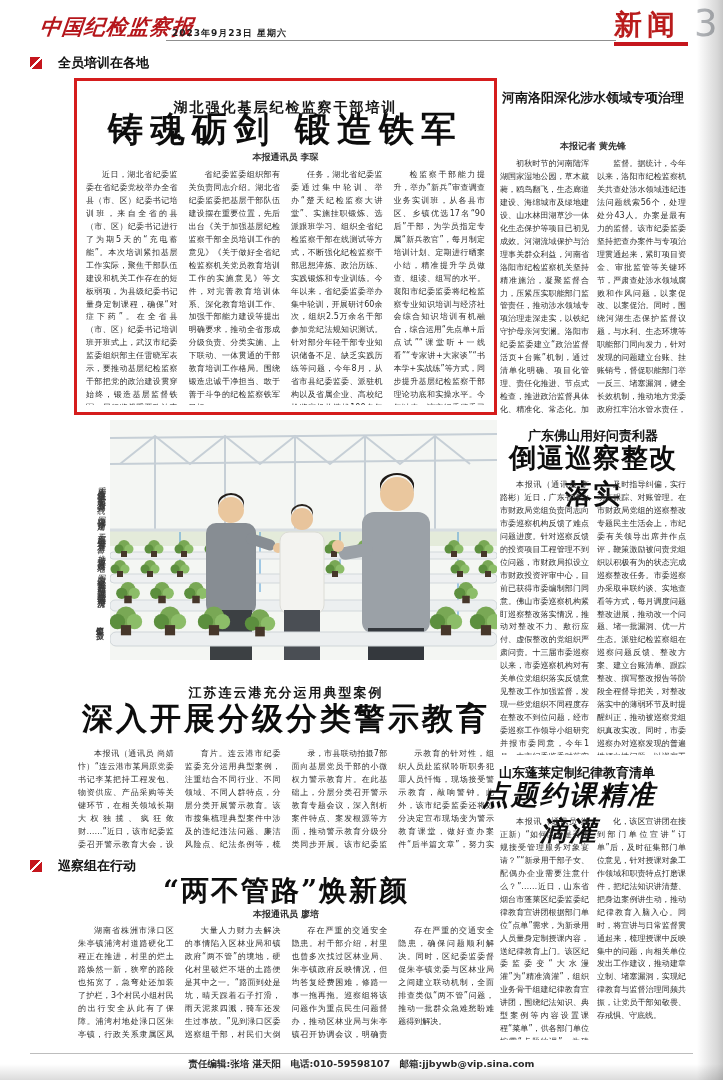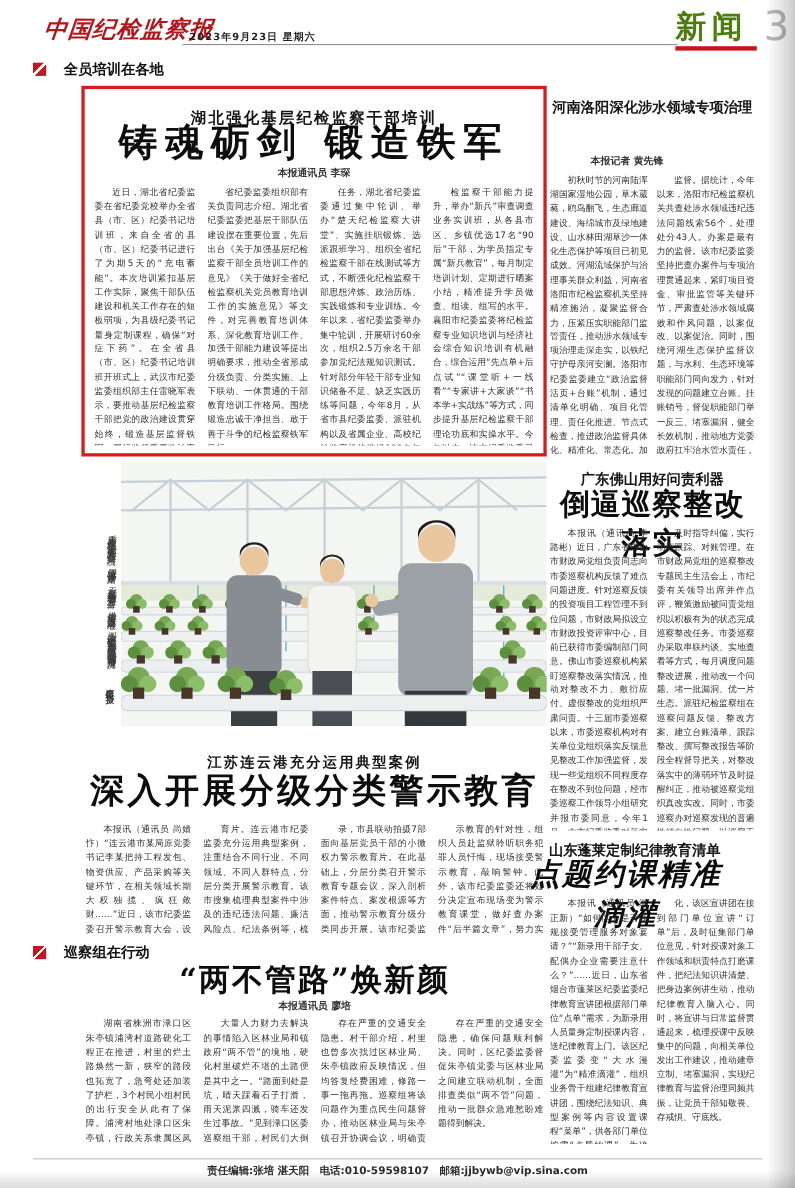--- a/index.html
+++ b/index.html
@@ -10,21 +10,21 @@
   .edge-right{right:0;top:0;width:26px;height:100%;
       background:linear-gradient(to right,rgba(0,0,0,0),rgba(0,0,0,0.16) 80%,rgba(0,0,0,0.22));}
   .edge-bottom{left:0;bottom:0;width:100%;height:16px;
       background:linear-gradient(to bottom,rgba(0,0,0,0),rgba(0,0,0,0.14));}
   
   .masthead{left:40px;top:13px;font-size:21px;font-weight:bold;font-style:italic;
       color:#b5161b;font-family:"DejaVu Serif","Liberation Serif",serif;
       transform:skewX(-6deg);letter-spacing:1px;}
   .hd-date{left:172px;top:27px;font-size:9px;font-weight:bold;color:#222;letter-spacing:1px;}
   .hd-rule{left:166px;top:40px;width:450px;height:1px;background:#8f8f8f;}
-  .hd-section{left:614px;top:6px;font-size:28px;font-weight:bold;color:#4d7c0f;
+  .hd-section{left:614px;top:6px;font-size:28px;font-weight:bold;color:#b91c1c;
       font-family:"DejaVu Serif","Liberation Serif",serif;letter-spacing:5px;text-align:right;}
   .hd-section-bar{left:614px;top:42px;width:74px;height:4px;background:#c5161d;}
   .hd-pageno{left:694px;top:2px;font-size:37px;color:#b4b7bb;font-weight:400;}
   
   .sec-label{display:flex;align-items:center;gap:16px;font-size:13px;font-weight:bold;color:#111;}
   .sec-icon{width:12px;height:12px;flex:0 0 12px;
       background:linear-gradient(135deg,#c5161d 42%,#ffffff 42%,#ffffff 56%,#c5161d 56%);}
   
   .kicker{font-weight:bold;text-align:center;color:#161616;letter-spacing:2px;}
   .headline{font-weight:bold;text-align:center;color:#0d0d0d;
@@ -208,21 +208,21 @@
   <div class="abs headline" style="left:75px;width:422px;top:872px;font-size:28px;letter-spacing:2px;">“两不管路”焕新颜</div>
   <div class="abs byline" style="left:75px;width:422px;top:908px;">本报通讯员 廖培</div>
   <div class="abs cols" style="left:78px;width:416px;top:925px;height:116px;">
     <div>湖南省株洲市渌口区朱亭镇浦湾村道路硬化工程正在推进，村里的烂土路焕然一新，狭窄的路段也拓宽了，急弯处还加装了护栏，3个村民小组村民的出行安全从此有了保障。浦湾村地处渌口区朱亭镇，行政关系隶属区凤凰山林场党委，部分村级事务由林场管理。2017年，因扶贫工作需要，部分村级事务转由朱亭镇负责，一些需要投入</div>
     <div>大量人力财力去解决的事情陷入区林业局和镇政府“两不管”的境地，硬化村里破烂不堪的土路便是其中之一。“路面到处是坑，晴天踩着石子打滑，雨天泥浆四溅，骑车还发生过事故。”见到渌口区委巡察组干部，村民们大倒苦水。针对村民所说的情况，巡察组沿路仔细查看了一遍，村庄地处山林中，水库、前进、上游三个村民小组出行的土路坑洼多、路面窄、陡峭，路边还没有安全护栏，</div>
     <div>存在严重的交通安全隐患。村干部介绍，村里也曾多次找过区林业局、朱亭镇政府反映情况，但均答复经费困难，修路一事一拖再拖。巡察组将该问题作为重点民生问题督办，推动区林业局与朱亭镇召开协调会议，明确责任分工和资金筹措方案。巡察组对相关单位负责人进行约谈，</div>
     <div>存在严重的交通安全隐患，确保问题顺利解决。同时，区纪委监委督促朱亭镇党委与区林业局之间建立联动机制，全面排查类似“两不管”问题，推动一批群众急难愁盼难题得到解决。</div>
   </div>
 
   <div class="abs kicker" style="left:500px;width:186px;top:89px;font-size:13px;letter-spacing:0;">河南洛阳深化涉水领域专项治理</div>
-  <div class="abs byline" style="left:477px;width:186px;top:140px;">本报记者 黄先锋</div>
+  <div class="abs byline" style="left:500px;width:186px;top:140px;">本报记者 黄先锋</div>
   <div class="abs cols" style="left:500px;width:186px;top:158px;height:256px;gap:8px;">
     <div>初秋时节的河南陆浑湖国家湿地公园，草木葳蕤，鸥鸟翻飞，生态廊道建设、海绵城市及绿地建设、山水林田湖草沙一体化生态保护等项目已初见成效。河湖流域保护与治理事关群众利益，河南省洛阳市纪检监察机关坚持精准施治，凝聚监督合力，压紧压实职能部门监管责任，推动涉水领域专项治理走深走实，以铁纪守护母亲河安澜。洛阳市纪委监委建立“政治监督活页+台账”机制，通过清单化明确、项目化管理、责任化推进、节点式检查，推进政治监督具体化、精准化、常态化。加强与发改、林业、住建、生态环境等职能部门协作配合，建立定期会商、联合查访、线索移送、信息共享共用机制，形成监督合力。宜阳县纪委监委充分发挥协作优势，联合县自然资源、公安、水利等执法单位，成立19个监督检查组，持续对全县16个乡镇砂石治理、洛河两岸砂石厂设备和石料堆放点清理等情况进行督查，强化对涉水监管职能部门职责履行、权力运行等方面情况的</div>
     <div>监督。据统计，今年以来，洛阳市纪检监察机关共查处涉水领域违纪违法问题线索56个，处理处分43人。办案是最有力的监督。该市纪委监委坚持把查办案件与专项治理贯通起来，紧盯项目资金、审批监管等关键环节，严肃查处涉水领域腐败和作风问题，以案促改、以案促治。同时，围绕河湖生态保护监督议题，与水利、生态环境等职能部门同向发力，针对发现的问题建立台账、挂账销号，督促职能部门举一反三、堵塞漏洞，健全长效机制，推动地方党委政府扛牢治水管水责任，以有力有效监督守护河湖安澜，让母亲河永葆生机活力。发挥典型案例警示作用，对涉水单位开展以案促改专题教育，通报曝光典型案例，推动完善涉水工程招投标、资金拨付等制度流程，形成“监督一案、治理一域”的综合效应。</div>
   </div>
 
   <div class="abs kicker" style="left:500px;width:186px;top:427px;font-size:13px;letter-spacing:0;">广东佛山用好问责利器</div>
   <div class="abs headline" style="left:500px;width:186px;top:440px;font-size:27px;letter-spacing:1px;">倒逼巡察整改落实</div>
   <div class="abs cols" style="left:500px;width:186px;top:479px;height:276px;gap:8px;">
     <div>本报讯（通讯员 李路彬）近日，广东省佛山市财政局党组负责同志向市委巡察机构反馈了难点问题进度。针对巡察反馈的投资项目工程管理不到位问题，市财政局拟设立市财政投资评审中心，目前已获得市委编制部门同意。佛山市委巡察机构紧盯巡察整改落实情况，推动对整改不力、敷衍应付、虚假整改的党组织严肃问责。十三届市委巡察以来，市委巡察机构对有关单位党组织落实反馈意见整改工作加强监督，发现一些党组织不同程度存在整改不到位问题，经市委巡察工作领导小组研究并报市委同意，今年1月，由市纪委监委对落实市委巡察反馈意见整改不力的市财政局、市民政局、市供销社3个党组织在全市范围内进行严肃通报问责。问责只是手段，压实责任、促进发展才是目的。佛山市纪委监委、市委巡察办加强对被问责党组织的关心关爱、帮扶教育。该市纪委监委坚持“室组”联动促整改，对口监督检查室会同</div>
     <div>及时指导纠偏，实行动态跟踪、对账管理。在市财政局党组的巡察整改专题民主生活会上，市纪委有关领导出席并作点评，鞭策激励被问责党组织以积极有为的状态完成巡察整改任务。市委巡察办采取串联约谈、实地查看等方式，每月调度问题整改进展，推动改一个问题、堵一批漏洞、优一片生态。派驻纪检监察组在巡察问题反馈、整改方案、建立台账清单、跟踪整改、撰写整改报告等阶段全程督导把关，对整改落实中的薄弱环节及时提醒纠正，推动被巡察党组织真改实改。同时，市委巡察办对巡察发现的普遍性倾向性问题，以巡察工作提示形式进行通报，倒逼认真整改。</div>

